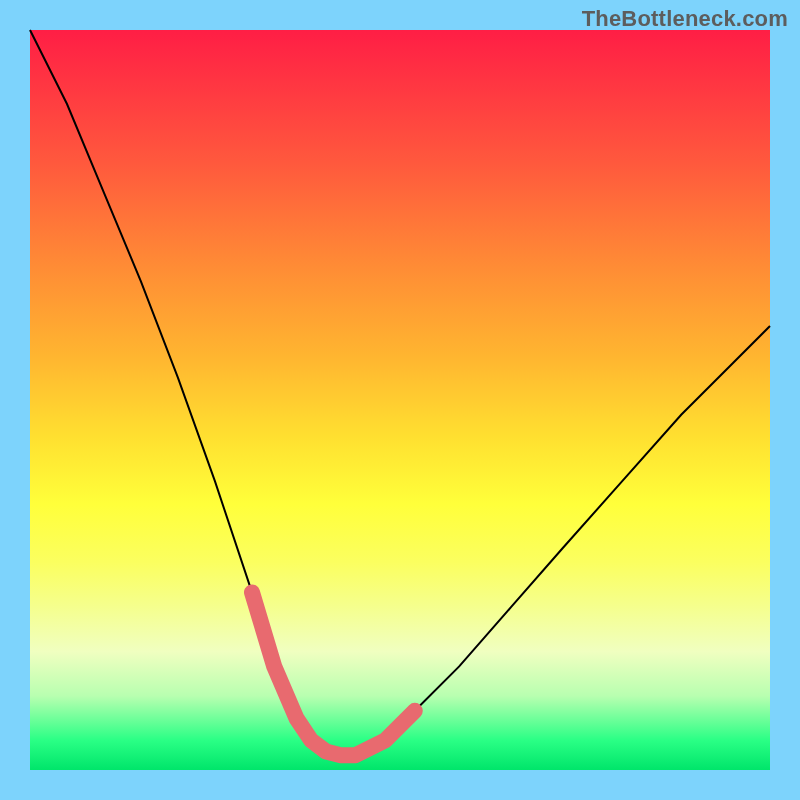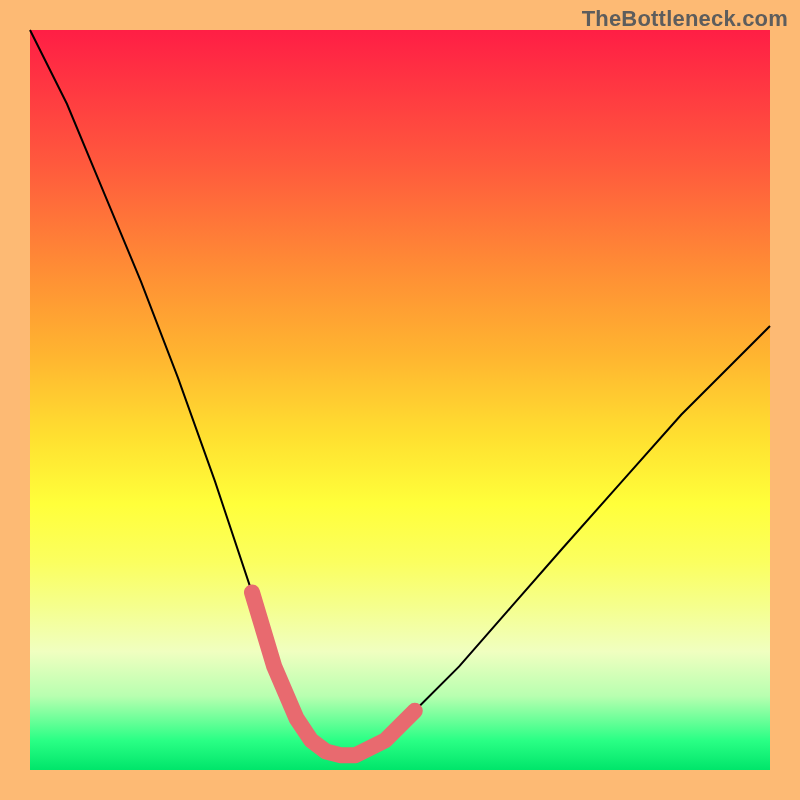--- a/index.html
+++ b/index.html
@@ -1,21 +1,21 @@
 <!DOCTYPE html>
 <html><head>
 <meta charset="utf-8">
 <style>
   * { margin: 0; padding: 0; box-sizing: border-box; }
   html, body { width: 800px; height: 800px; overflow: hidden; background: #000; }
   .frame {
     position: relative;
     width: 800px;
     height: 800px;
-    background: #fdba74;
+    background: #7dd3fc;
   }
   .plot-area {
     position: absolute;
     left: 30px;
     top: 30px;
     width: 740px;
     height: 740px;
     background: linear-gradient(to bottom,
       #ff1e45 0%,
       #ff593d 18%,

